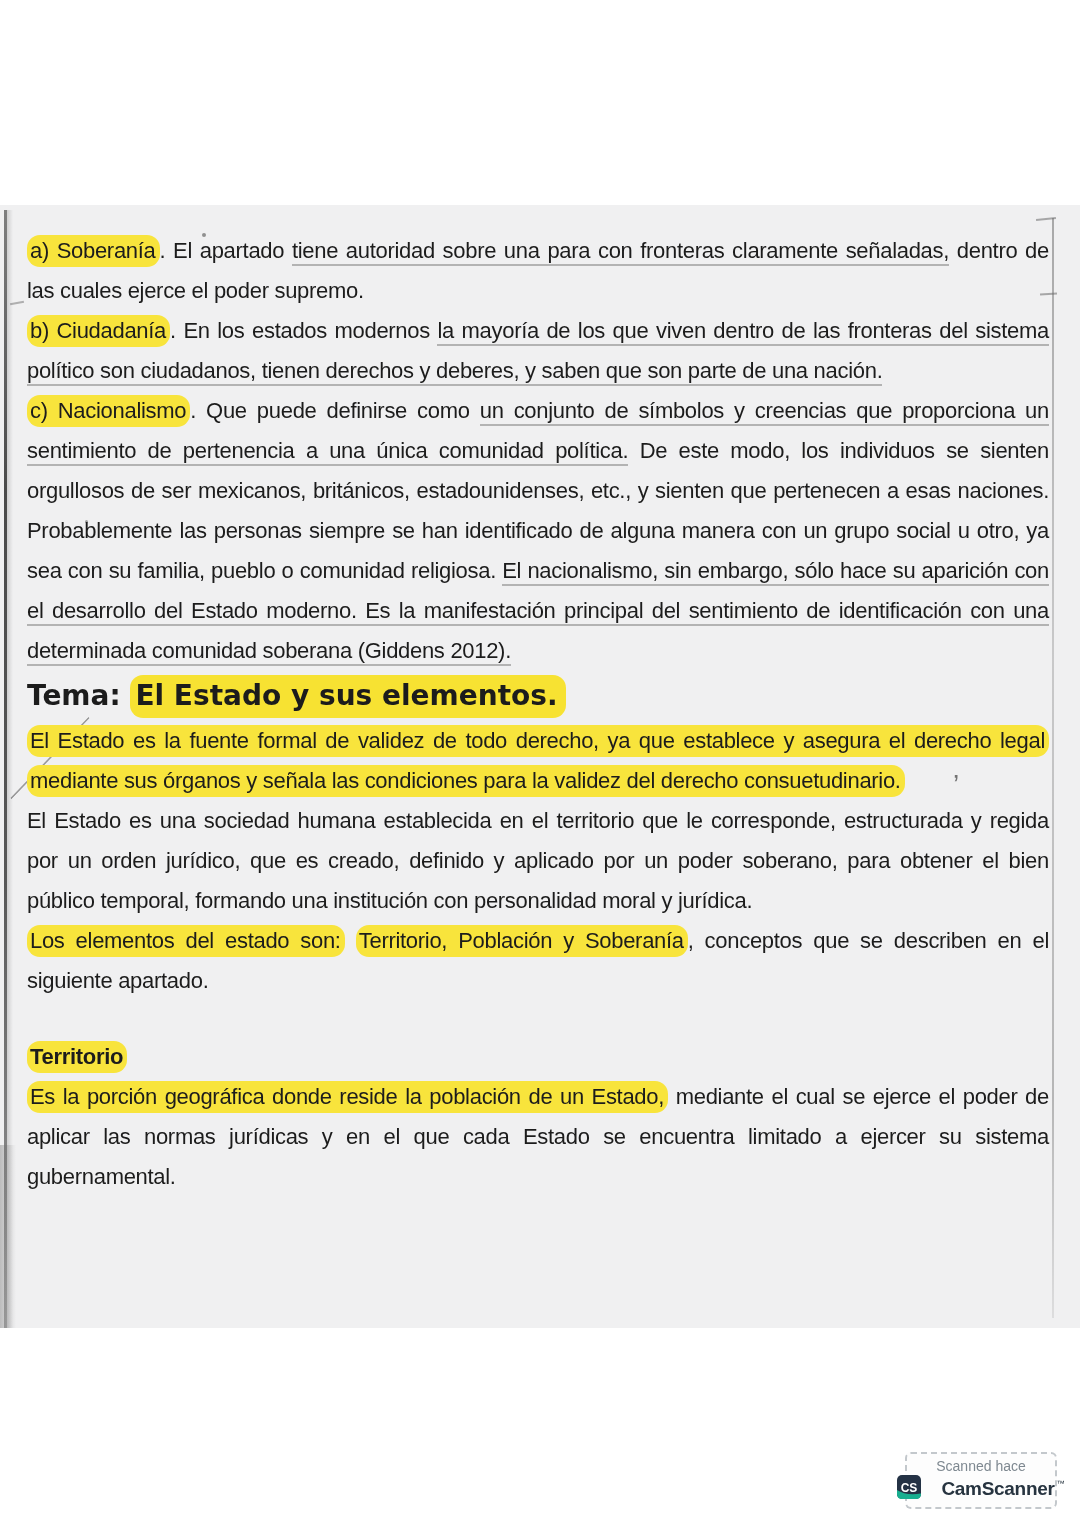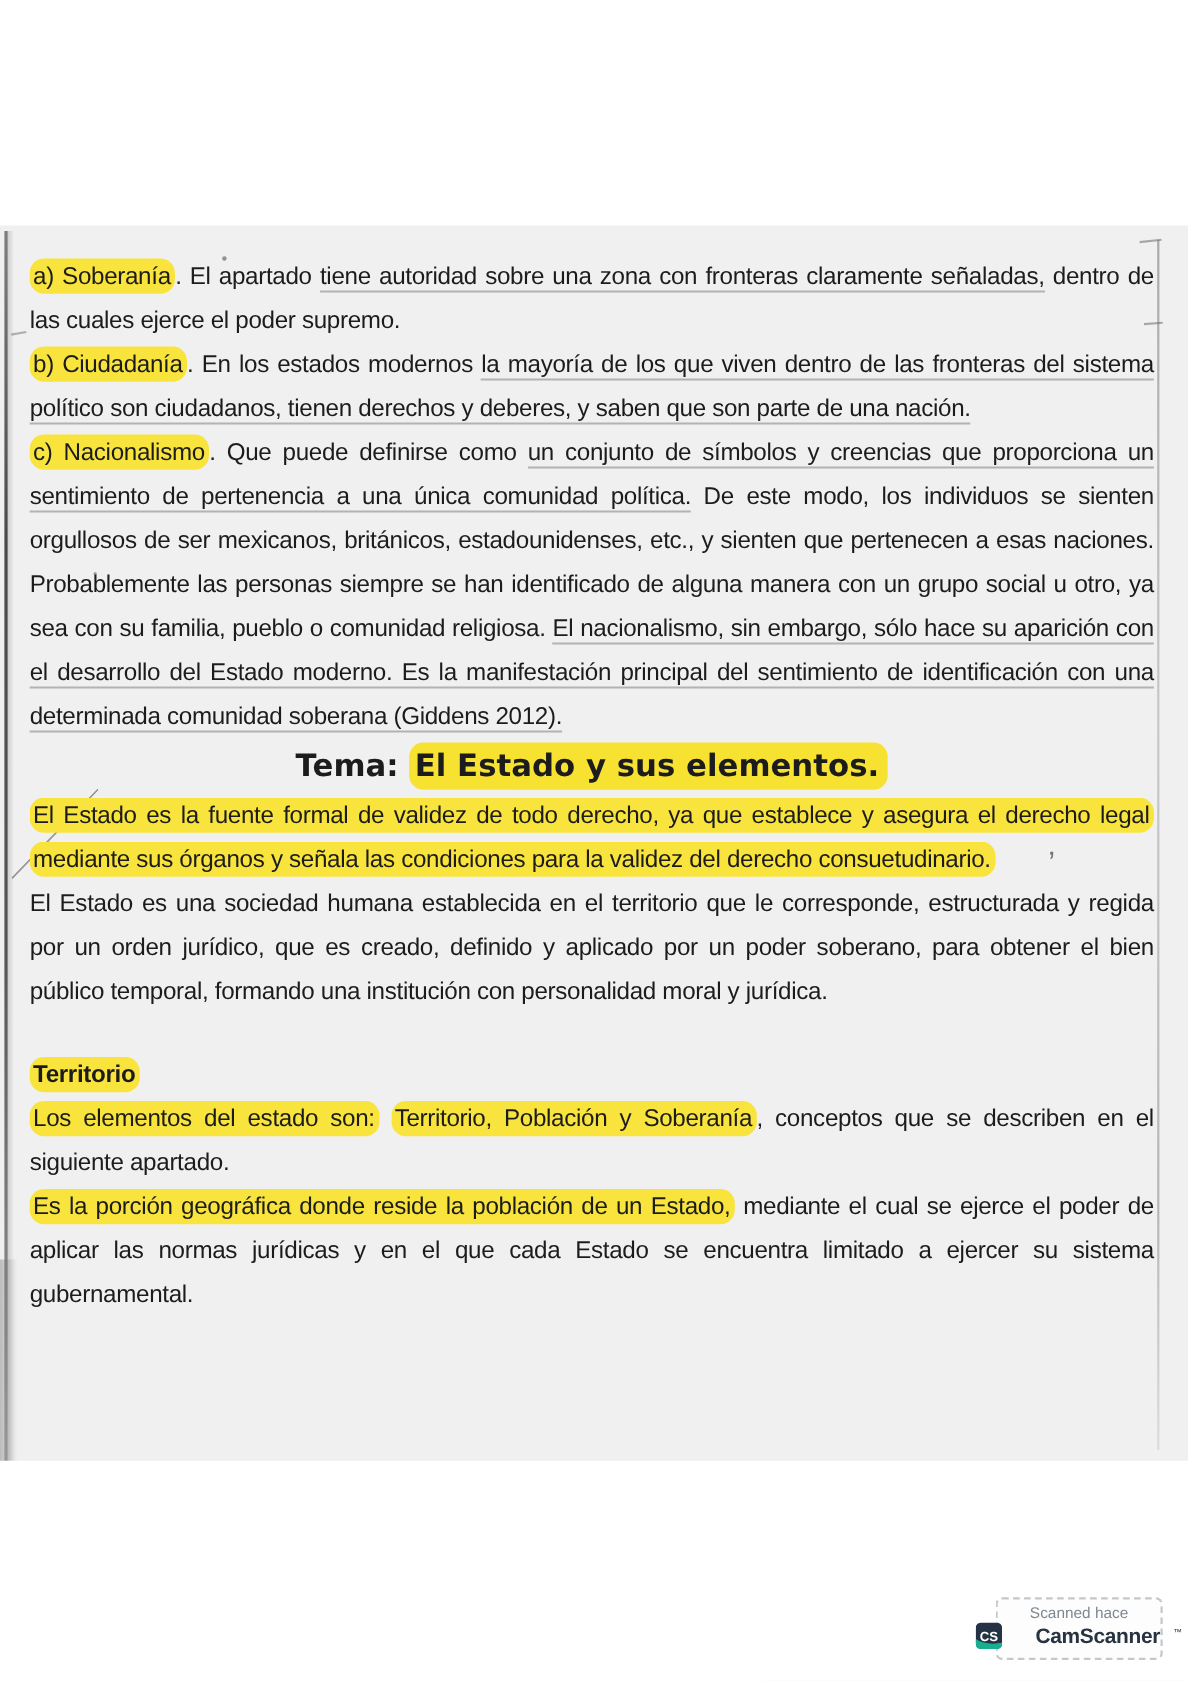--- a/index.html
+++ b/index.html
@@ -14,21 +14,21 @@
   }
   .doc{
     position:absolute;left:27px;top:26px;width:1022px;
     color:#1c1c1c;font-size:22px;letter-spacing:-0.3px;
     line-height:40px;text-align:justify;
   }
   .doc p{margin:0;}
   .doc p.para{margin:0;}
   .tema-line{
     font-size:28px;font-weight:700;line-height:50px;letter-spacing:0;
-    margin:30px 0 24px 0;text-align:center;
+    margin:30px 0 24px 0;text-align:left;
     font-family:"DejaVu Sans","Liberation Sans",sans-serif;
   }
   .h2-line{
     font-weight:700;margin-top:36px !important;text-align:left;
   }
   .hl{
     background:#f8e43c;border-radius:13px;padding:3px 4px 4px 3px;
     -webkit-box-decoration-break:clone;box-decoration-break:clone;
   }
   .tema-line .hl{padding:4px 8px 6px 5px;background:#f7e232;}
@@ -73,21 +73,21 @@
   .pencil-dot1{position:absolute;left:202px;top:28px;width:4px;height:4px;border-radius:50%;background:rgba(80,80,80,.6);}
   .pencil-dot2{position:absolute;left:85px;top:315px;width:3px;height:3px;border-radius:50%;background:rgba(80,80,80,.5);}
   
   .badge{
     position:absolute;left:905px;top:1452px;width:152px;height:57px;
     border:2px dashed #c3c8cc;border-radius:6px;background:#fdfdfd;
     display:flex;flex-direction:column;align-items:center;justify-content:center;
     gap:1px;box-sizing:border-box;
   }
   .badge-top{color:#7e8890;font-size:14px;line-height:16px;}
-  .badge-row{display:flex;align-items:center;gap:12px;}
+  .badge-row{display:flex;align-items:center;gap:2px;}
   .badge-brand{color:#273440;font-weight:700;font-size:19px;line-height:22px;letter-spacing:-0.3px;margin-left:18px;}
   .badge-tm{color:#273440;font-size:8px;vertical-align:super;position:relative;top:-6px;}
 </style>
 </head>
 <body>
 
 <div class="scan">
 
   <div class="edge-left"></div>
   <div class="edge-left-soft"></div>
@@ -95,28 +95,28 @@
   <div class="edge-right"></div>
   <div class="hook hook1"></div>
   <div class="hook hook2"></div>
   <div class="slash"></div>
   <div class="pencil-comma">’</div>
   <div class="pencil-dash"></div>
   <div class="pencil-dot1"></div>
   <div class="pencil-dot2"></div>
 
   <div class="doc">
-      <p class="para"><span class="hl">a) Soberanía</span><span>. El apartado </span><span class="u">tiene autoridad sobre una zona con fronteras claramente señaladas,</span><span> dentro de las cuales ejerce el poder supremo.</span></p>
+      <p class="para"><span class="hl">a) Soberanía</span><span>. El apartado </span><span class="u">tiene autoridad sobre una para con fronteras claramente señaladas,</span><span> dentro de las cuales ejerce el poder supremo.</span></p>
       <p class="para"><span class="hl">b) Ciudadanía</span><span>. En los estados modernos </span><span class="u">la mayoría de los que viven dentro de las fronteras del sistema político son ciudadanos, tienen derechos y deberes, y saben que son parte de una nación.</span></p>
       <p class="para"><span class="hl">c) Nacionalismo</span><span>. Que puede definirse como </span><span class="u">un conjunto de símbolos y creencias que proporciona un sentimiento de pertenencia a una única comunidad política.</span><span> De este modo, los individuos se sienten orgullosos de ser mexicanos, británicos, estadounidenses, etc., y sienten que pertenecen a esas naciones. Probablemente las personas siempre se han identificado de alguna manera con un grupo social u otro, ya sea con su familia, pueblo o comunidad religiosa. </span><span class="u">El nacionalismo, sin embargo, sólo hace su aparición con el desarrollo del Estado moderno. Es la manifestación principal del sentimiento de identificación con una determinada comunidad soberana (Giddens 2012).</span></p>
       <p class="tema-line"><span>Tema: </span><span class="hl">El Estado y sus elementos.</span></p>
       <p class="para"><span class="hl">El Estado es la fuente formal de validez de todo derecho, ya que establece y asegura el derecho legal mediante sus órganos y señala las condiciones para la validez del derecho consuetudinario.</span></p>
       <p class="para"><span>El Estado es una sociedad humana establecida en el territorio que le corresponde, estructurada y regida por un orden jurídico, que es creado, definido y aplicado por un poder soberano, para obtener el bien público temporal, formando una institución con personalidad moral y jurídica.</span></p>
+      <p class="para"><span class="hl">Los elementos del estado son:</span><span> </span><span class="hl">Territorio, Población y Soberanía</span><span>, conceptos que se describen en el siguiente apartado.</span></p>
       <p class="para h2-line"><span class="hl">Territorio</span></p>
-      <p class="para"><span class="hl">Los elementos del estado son:</span><span> </span><span class="hl">Territorio, Población y Soberanía</span><span>, conceptos que se describen en el siguiente apartado.</span></p>
       <p class="para"><span class="hl">Es la porción geográfica donde reside la población de un Estado,</span><span> mediante el cual se ejerce el poder de aplicar las normas jurídicas y en el que cada Estado se encuentra limitado a ejercer su sistema gubernamental.</span></p>
     </div>
 </div>
 
 <div class="badge">
   <div class="badge-top">Scanned hace</div>
   <div class="badge-row">
     <span>
       <svg width="24" height="24" viewBox="0 0 24 24" aria-hidden="true">
         <rect x="0" y="0" width="24" height="24" rx="5" fill="#243245"></rect>

